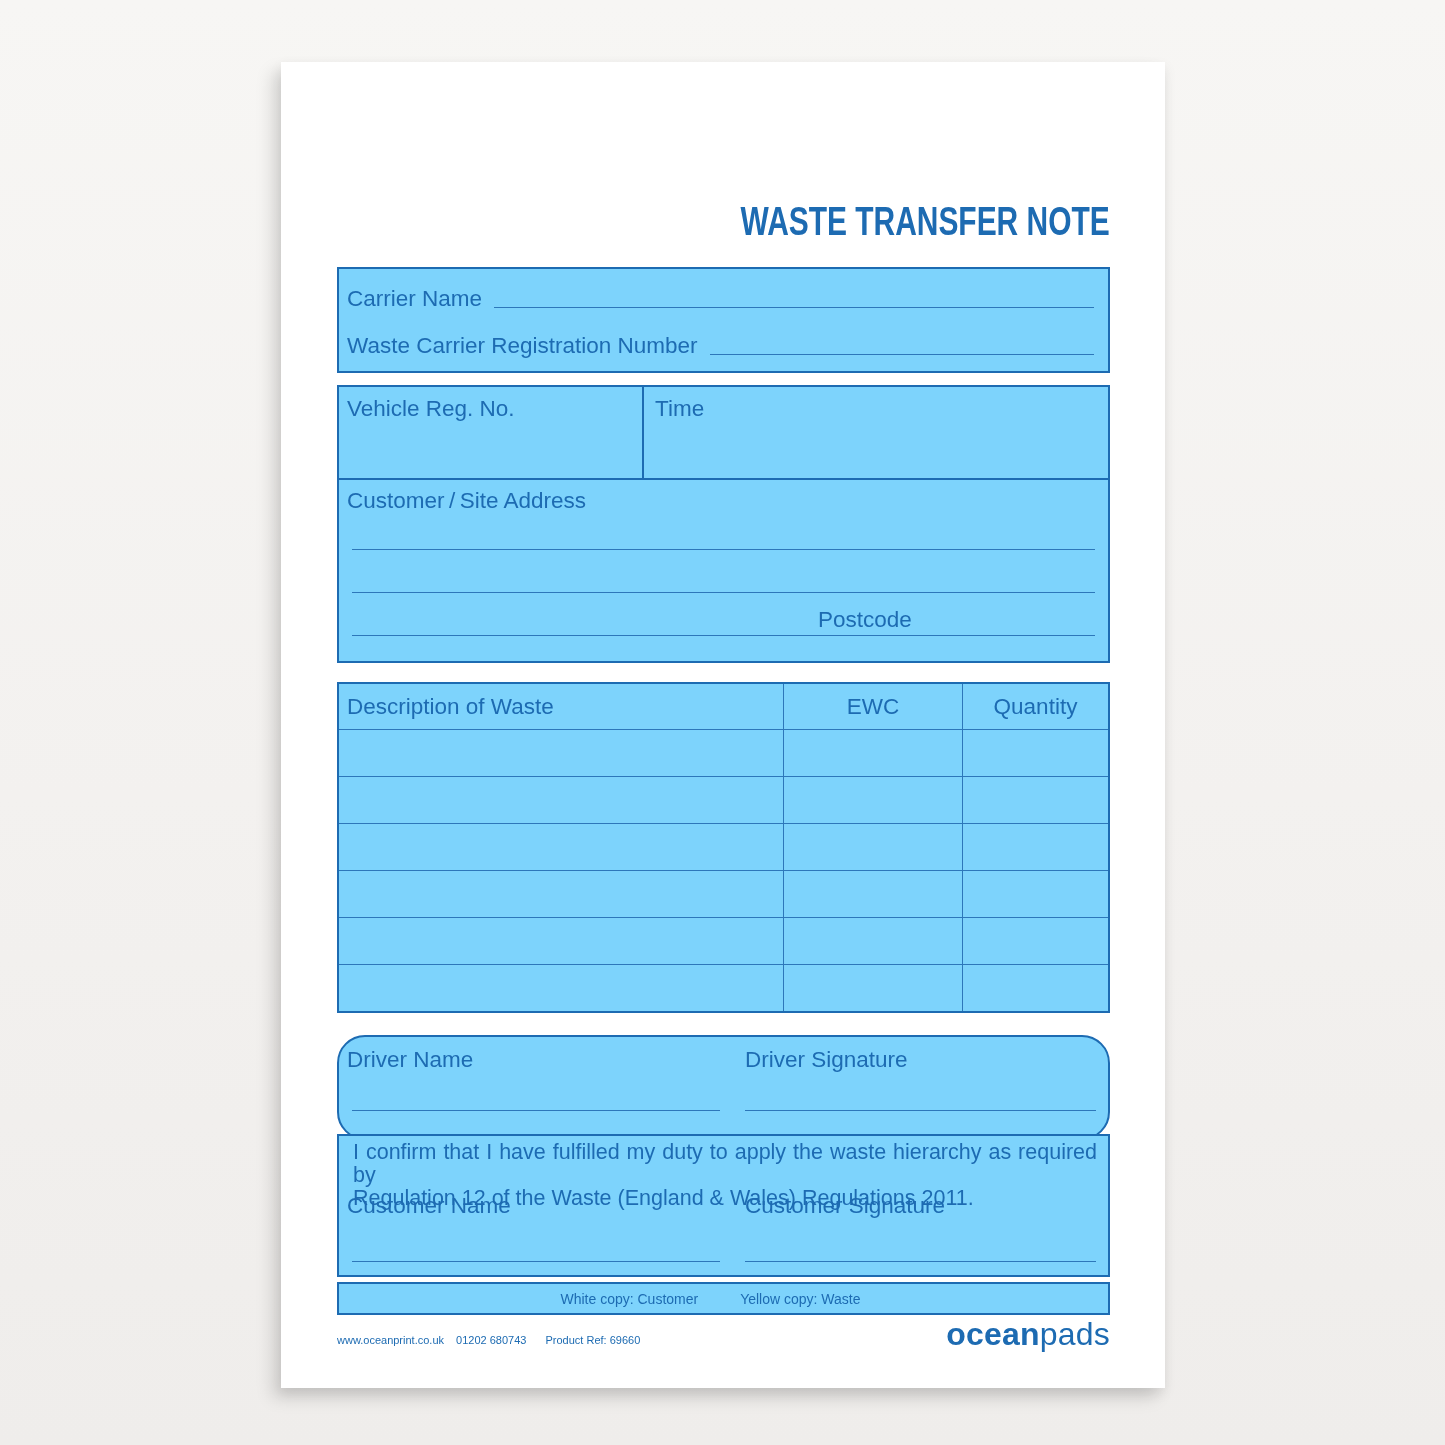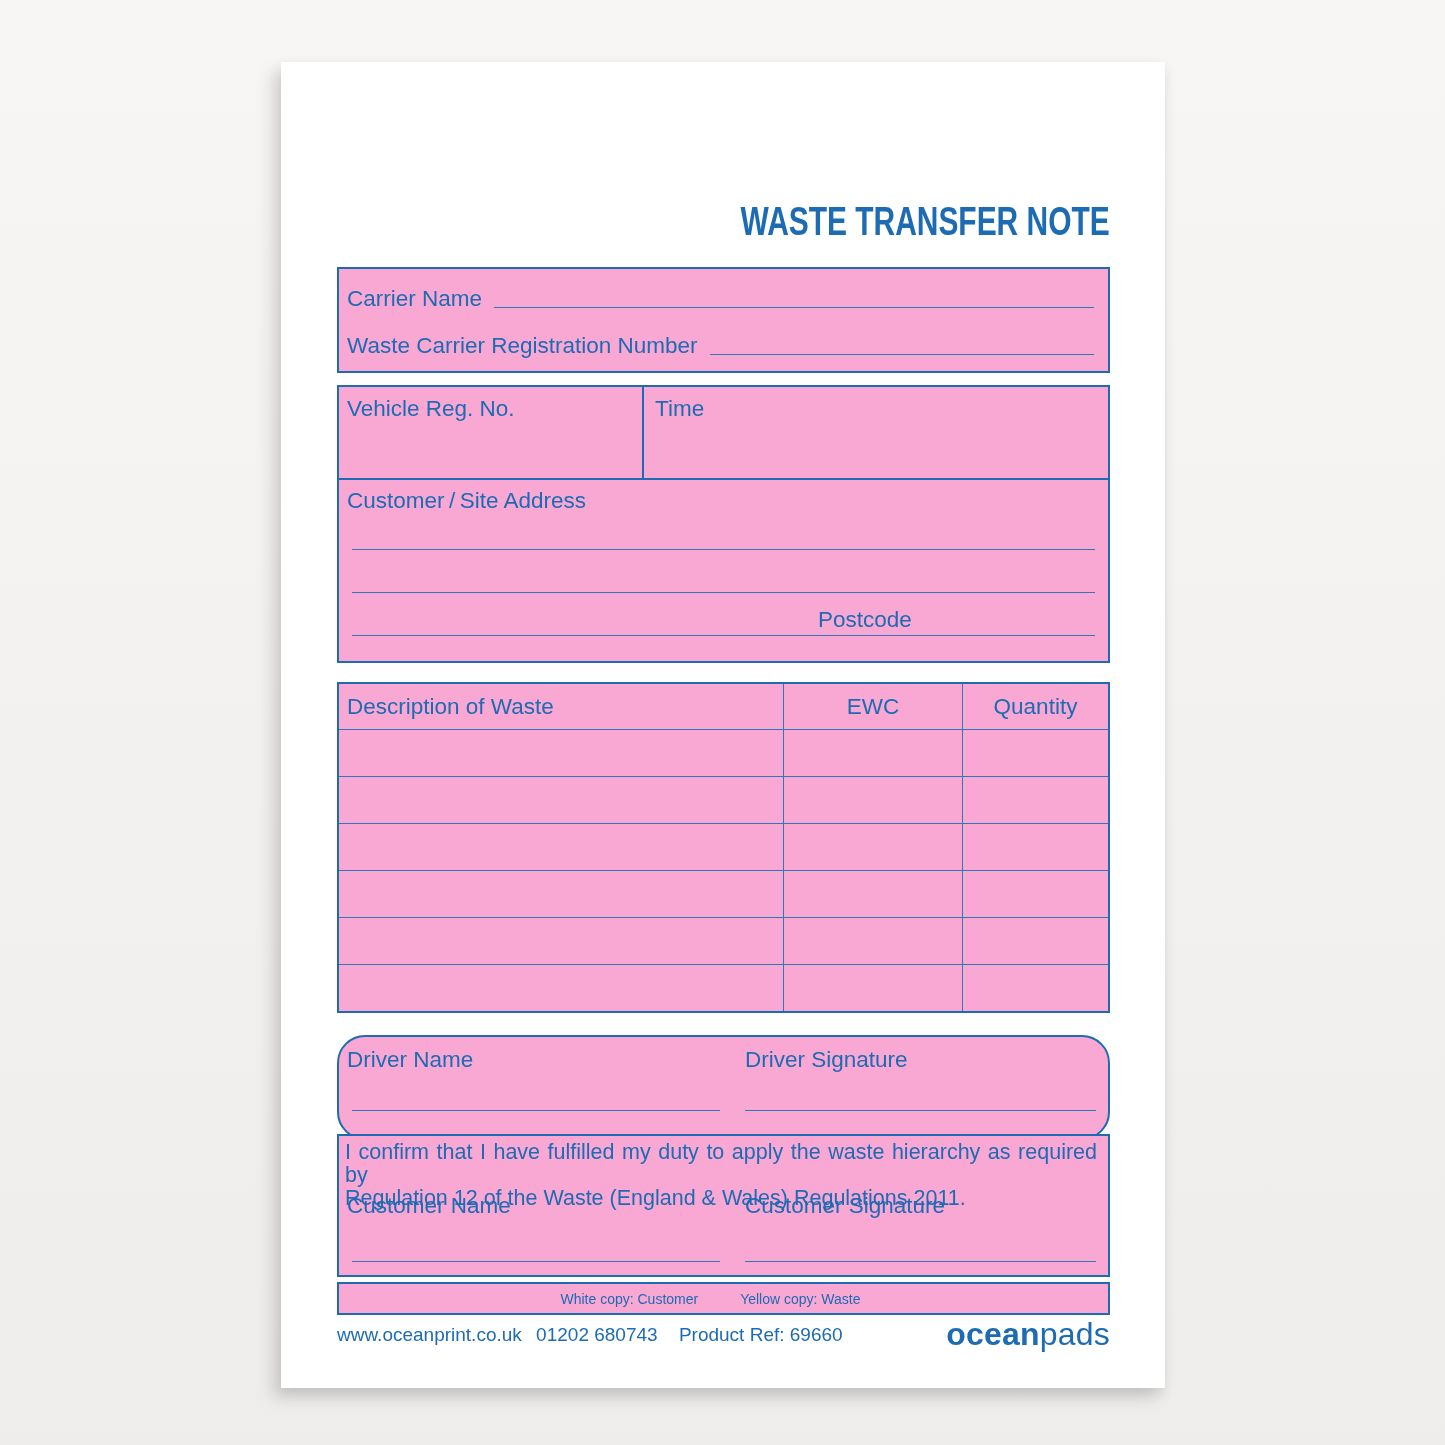--- a/index.html
+++ b/index.html
@@ -36,21 +36,21 @@
     letter-spacing:0px;
     transform:scaleX(0.73);
     transform-origin:100% 50%;
     color:var(--ink);
     line-height:1;
   }
   .box{
     position:absolute;
     left:0;width:773px;
     border:2.5px solid var(--ink);
-    background:#f9a8d4;
+    background:#7dd3fc;
   }
   .lbl{font-size:22.5px;line-height:1.2;color:var(--ink);}
   .fill-line{
     flex:1;
     height:2px;
     border-bottom:1.8px solid var(--ink-line);
     transform:translateY(8px);
   }
   
   .carrier-box{top:205px;height:106px;display:flex;flex-direction:column;justify-content:center;padding:6px 14px 2px 8px;}
@@ -81,36 +81,36 @@
   .t-cell.c3{flex:1;border-left:1.8px solid var(--ink-line);justify-content:center;}
   
   .driver-box{top:973px;height:105px;border-radius:28px;}
   .driver-box .name-lbl{position:absolute;top:9px;left:8px;}
   .driver-box .sig-lbl{position:absolute;top:9px;left:406px;}
   .sign-line{position:absolute;border-bottom:1.8px solid var(--ink-line);height:0;}
   .driver-box .sign-line{top:73px;}
   .sign-line.left{left:13px;width:368px;}
   .sign-line.right{left:406px;width:351px;}
   
-  .declaration-box{top:1072px;height:143px;padding:5px 11px 0 6px;}
+  .declaration-box{top:1072px;height:143px;padding:5px 11px 0 14px;}
   .decl-line{font-size:21.5px;line-height:23px;color:var(--ink);white-space:nowrap;}
   .decl-line.justified{white-space:normal;text-align:justify;text-align-last:justify;}
   .declaration-box .name-lbl{position:absolute;top:56px;left:8px;}
   .declaration-box .sig-lbl{position:absolute;top:56px;left:406px;}
   .declaration-box .sign-line{top:125px;}
   
   .copy-strip{top:1220px;height:33px;display:flex;align-items:center;justify-content:center;gap:42px;padding-right:26px;}
   .copy-strip span{font-size:14px;line-height:1;}
   
   .footer{
     position:absolute;
     top:1254px;left:0;width:773px;height:34px;
     display:flex;justify-content:space-between;align-items:flex-end;
   }
-  .footer-left{font-size:19px;color:var(--ink);padding-bottom:4px;text-align:right;}
+  .footer-left{font-size:11px;color:var(--ink);padding-bottom:4px;text-align:right;}
   .footer-left .sep1{display:inline-block;width:9px;}
   .footer-left .sep2{display:inline-block;width:16px;}
   .brand{font-size:32px;color:var(--ink);line-height:1;letter-spacing:0.2px;}
   .brand .bold{font-weight:bold;}
 </style>
 </head>
 <body>
 
 <div class="paper">
   <div class="form">

